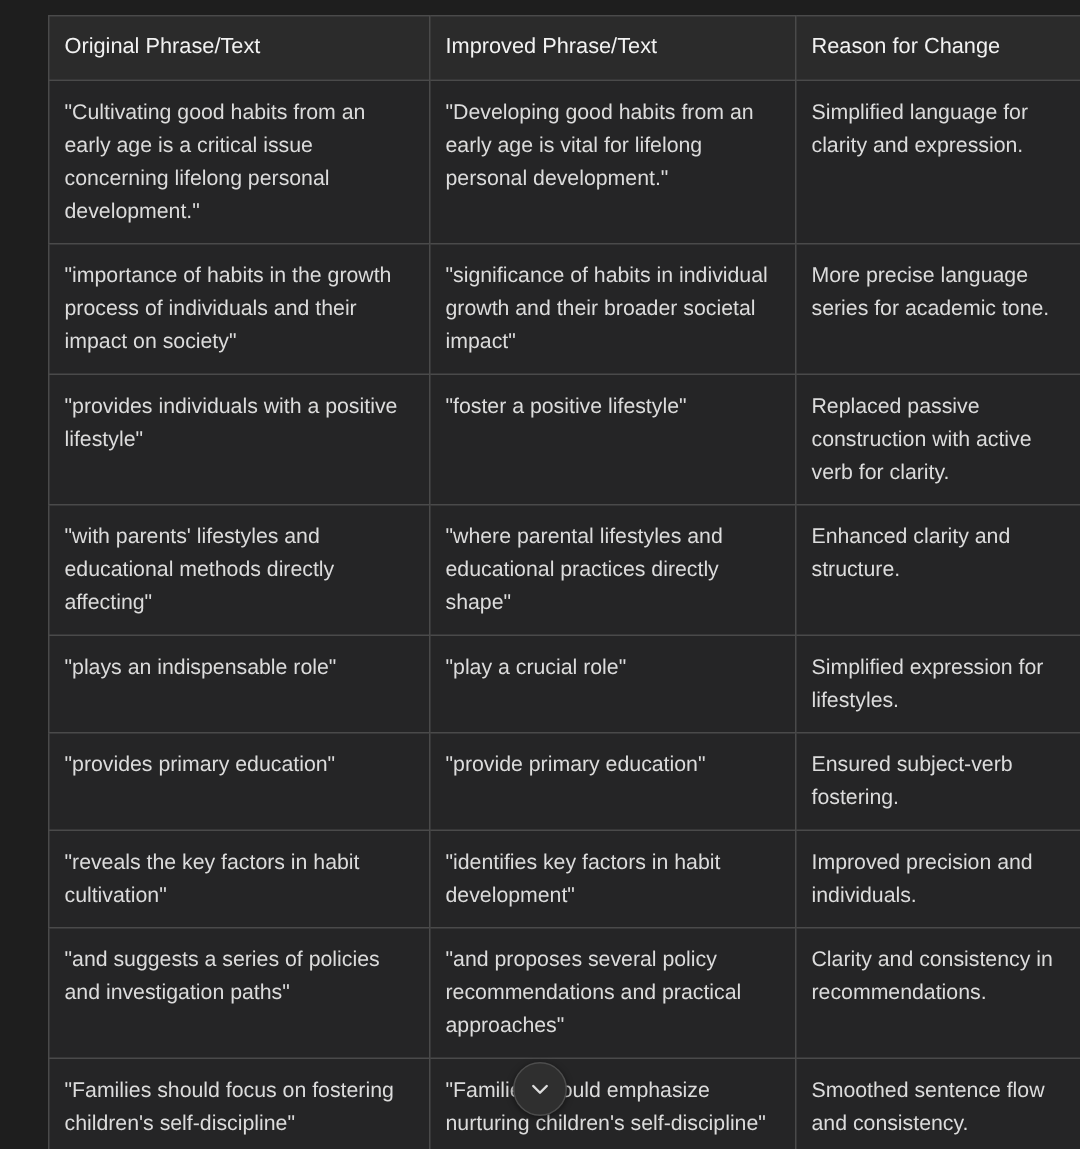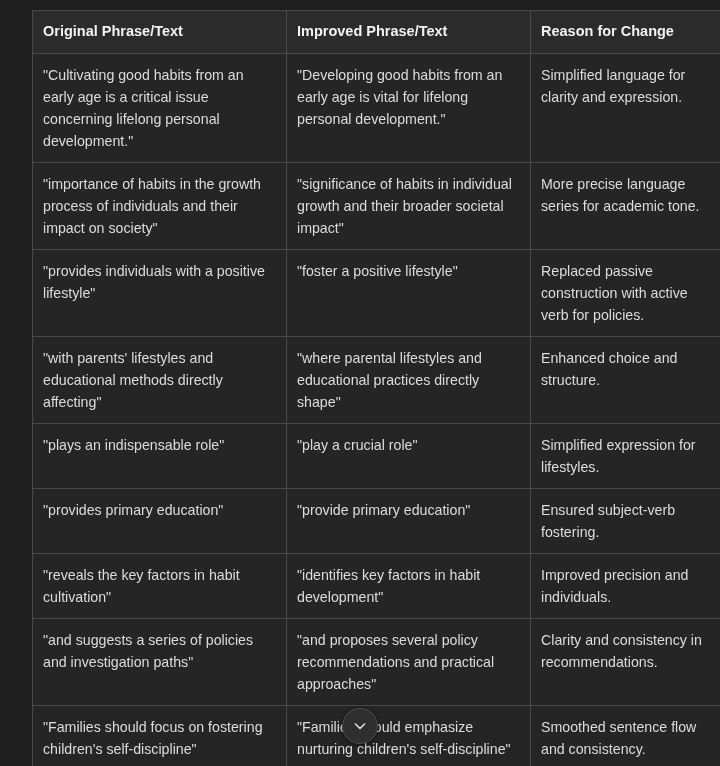--- a/index.html
+++ b/index.html
@@ -29,21 +29,21 @@
     table-layout: fixed;
     background: #252526;
   }
   table.comparison col.c0 { width: 254px; }
   table.comparison col.c1 { width: 244px; }
   table.comparison col.c2 { width: 190px; }
 
   table.comparison th {
     text-align: left;
     font-size: 14.5px;
-    font-weight: bold;
+    font-weight: normal;
     color: #f2f2f2;
     padding: 11px 12px 11px 10px;
     border: 1px solid #4a4a4a;
     background: #2b2b2b;
     vertical-align: top;
     line-height: 1.35;
   }
   table.comparison td {
     font-size: 14.2px;
     color: #dcdcdc;
@@ -102,26 +102,26 @@
         <td>Simplified language for clarity and expression.</td>
       </tr>
       <tr>
         <td>"importance of habits in the growth process of individuals and their impact on society"</td>
         <td>"significance of habits in individual growth and their broader societal impact"</td>
         <td>More precise language series for academic tone.</td>
       </tr>
       <tr>
         <td>"provides individuals with a positive lifestyle"</td>
         <td>"foster a positive lifestyle"</td>
-        <td>Replaced passive construction with active verb for policies.</td>
+        <td>Replaced passive construction with active verb for clarity.</td>
       </tr>
       <tr>
         <td>"with parents' lifestyles and educational methods directly affecting"</td>
         <td>"where parental lifestyles and educational practices directly shape"</td>
-        <td>Enhanced choice and structure.</td>
+        <td>Enhanced clarity and structure.</td>
       </tr>
       <tr>
         <td>"plays an indispensable role"</td>
         <td>"play a crucial role"</td>
         <td>Simplified expression for lifestyles.</td>
       </tr>
       <tr>
         <td>"provides primary education"</td>
         <td>"provide primary education"</td>
         <td>Ensured subject-verb fostering.</td>

